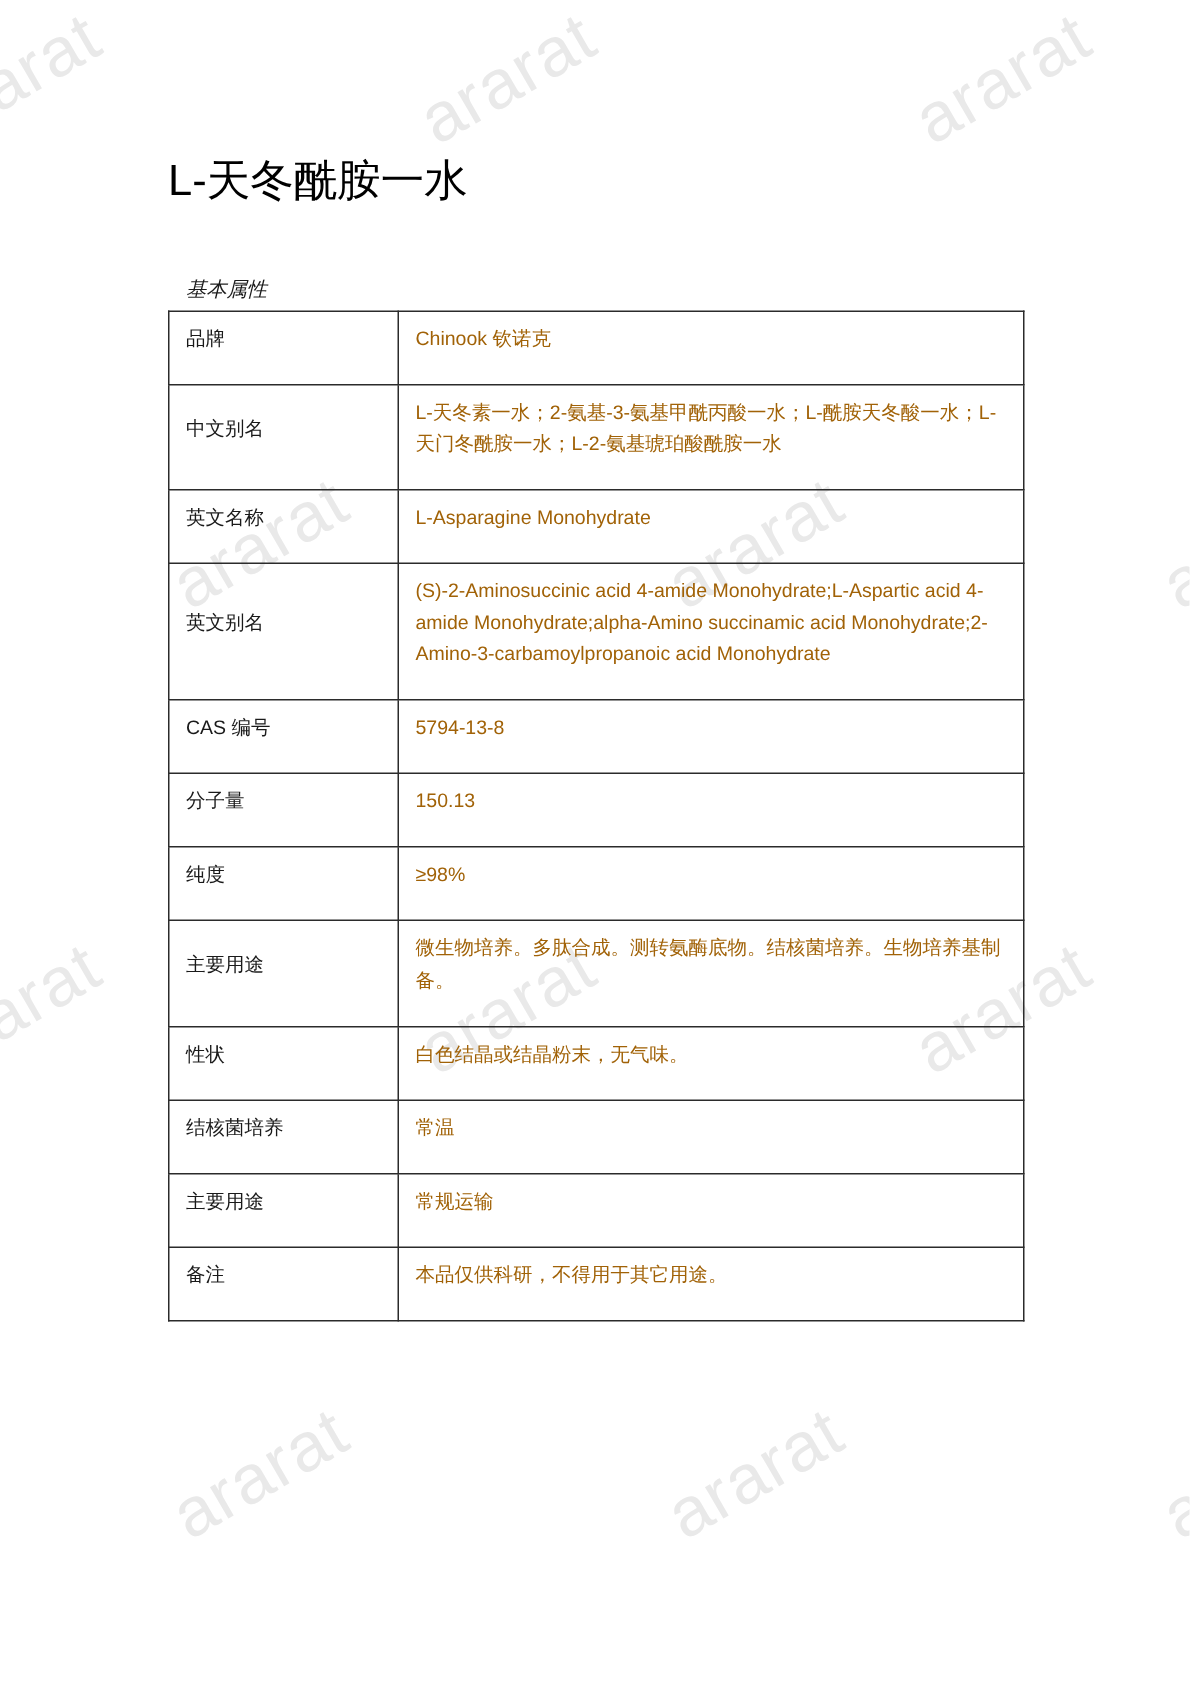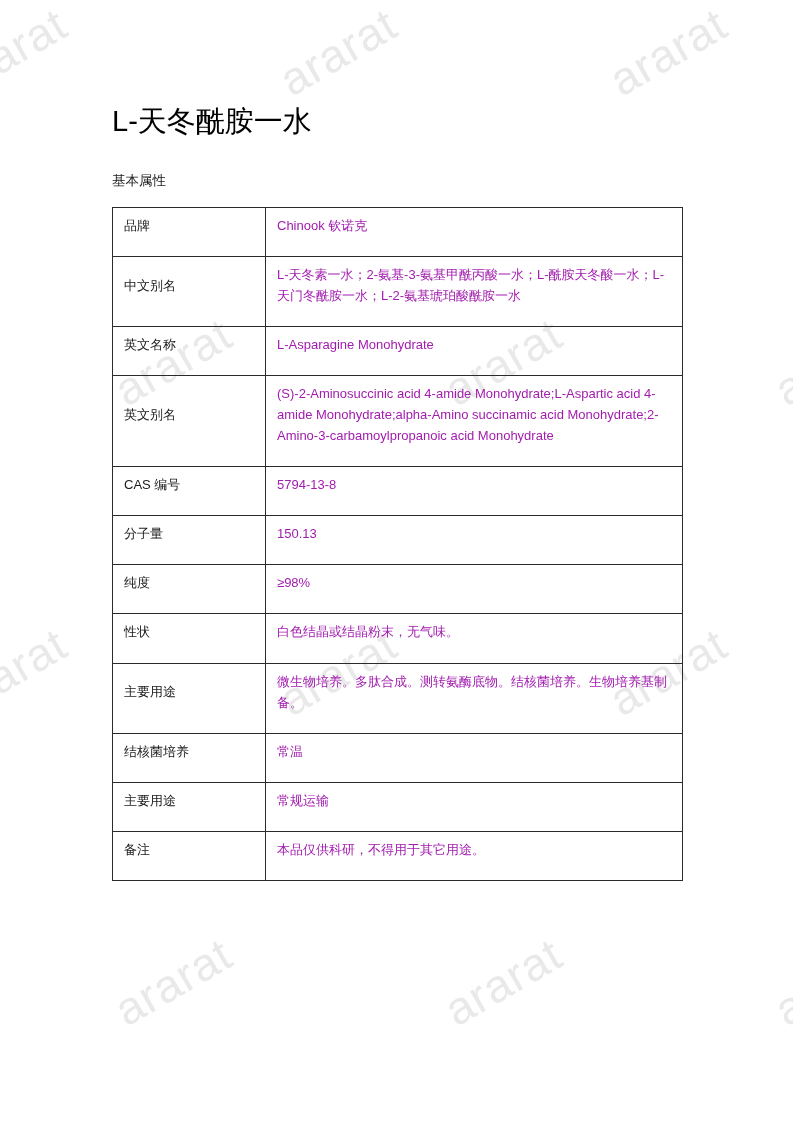--- a/index.html
+++ b/index.html
@@ -58,22 +58,23 @@
     white-space: nowrap;
   }
 
   #section-label {
     position: absolute;
     left: 112px;
     top: 172px;
     font-size: 13.5px;
     font-weight: 400;
     color: #1a1a1a;
-    margin: 0;
+    margin: 12px;
     white-space: nowrap;
+    font-style: italic;
   }
 
   #props-table {
     position: absolute;
     left: 112px;
     top: 207px;
     width: 570px;
     border-collapse: collapse;
     table-layout: fixed;
     font-size: 13px;
@@ -88,21 +89,21 @@
     vertical-align: middle;
     line-height: 1.62;
     background: transparent;
     word-break: break-word;
   }
   #props-table td.key-cell {
     color: #1a1a1a;
     white-space: nowrap;
   }
   #props-table td.val-cell {
-    color: #a21caf;
+    color: #a16207;
   }
   sub {
     font-size: 0.72em;
     line-height: 0;
     vertical-align: baseline;
     position: relative;
     bottom: -0.25em;
   }
 </style>
 </head>
@@ -157,26 +158,26 @@
         </tr>
         <tr>
           <td class="key-cell">分子量</td>
           <td class="val-cell">150.13</td>
         </tr>
         <tr>
           <td class="key-cell">纯度</td>
           <td class="val-cell">≥98%</td>
         </tr>
         <tr>
+          <td class="key-cell">主要用途</td>
+          <td class="val-cell">微生物培养。多肽合成。测转氨酶底物。结核菌培养。生物培养基制备。</td>
+        </tr>
+        <tr>
           <td class="key-cell">性状</td>
           <td class="val-cell">白色结晶或结晶粉末，无气味。</td>
-        </tr>
-        <tr>
-          <td class="key-cell">主要用途</td>
-          <td class="val-cell">微生物培养。多肽合成。测转氨酶底物。结核菌培养。生物培养基制备。</td>
         </tr>
         <tr>
           <td class="key-cell">结核菌培养</td>
           <td class="val-cell">常温</td>
         </tr>
         <tr>
           <td class="key-cell">主要用途</td>
           <td class="val-cell">常规运输</td>
         </tr>
         <tr>

